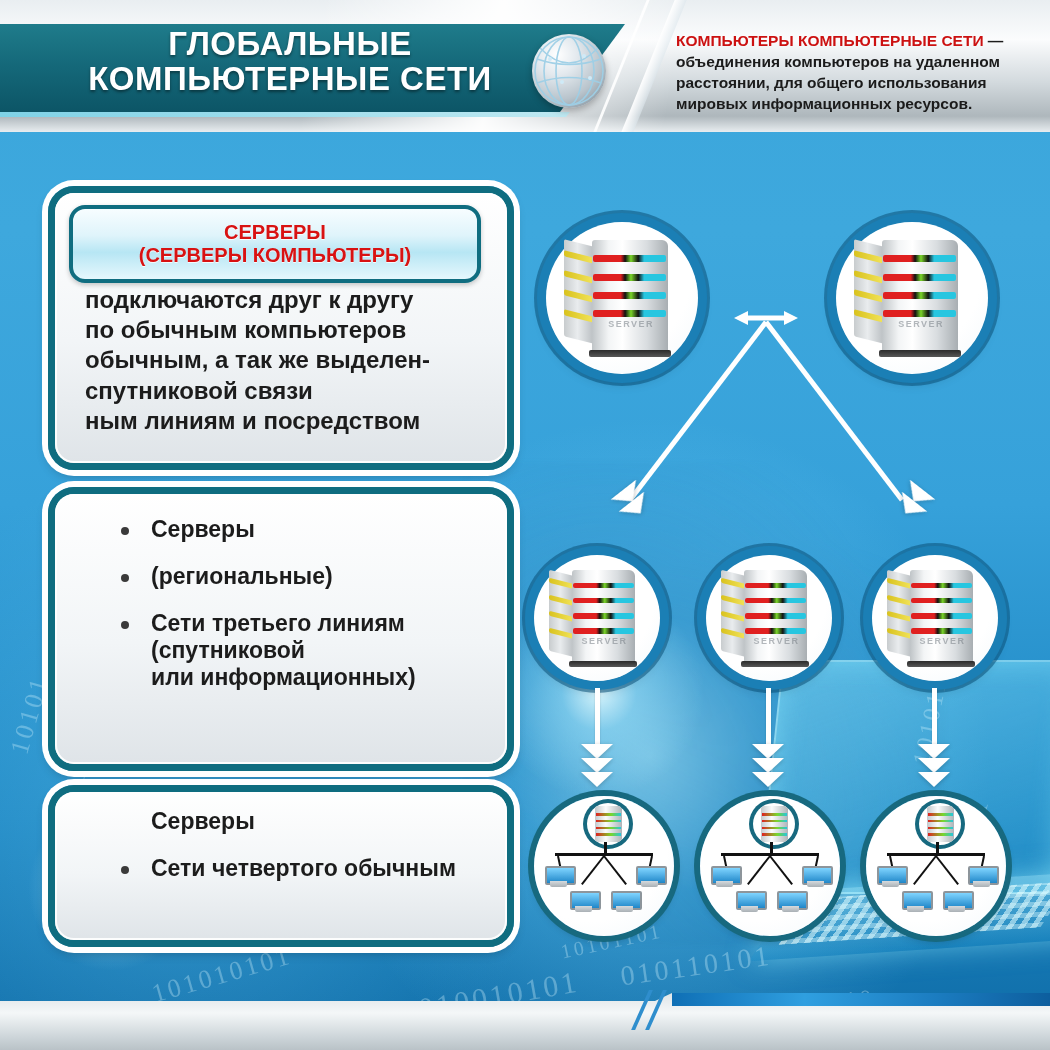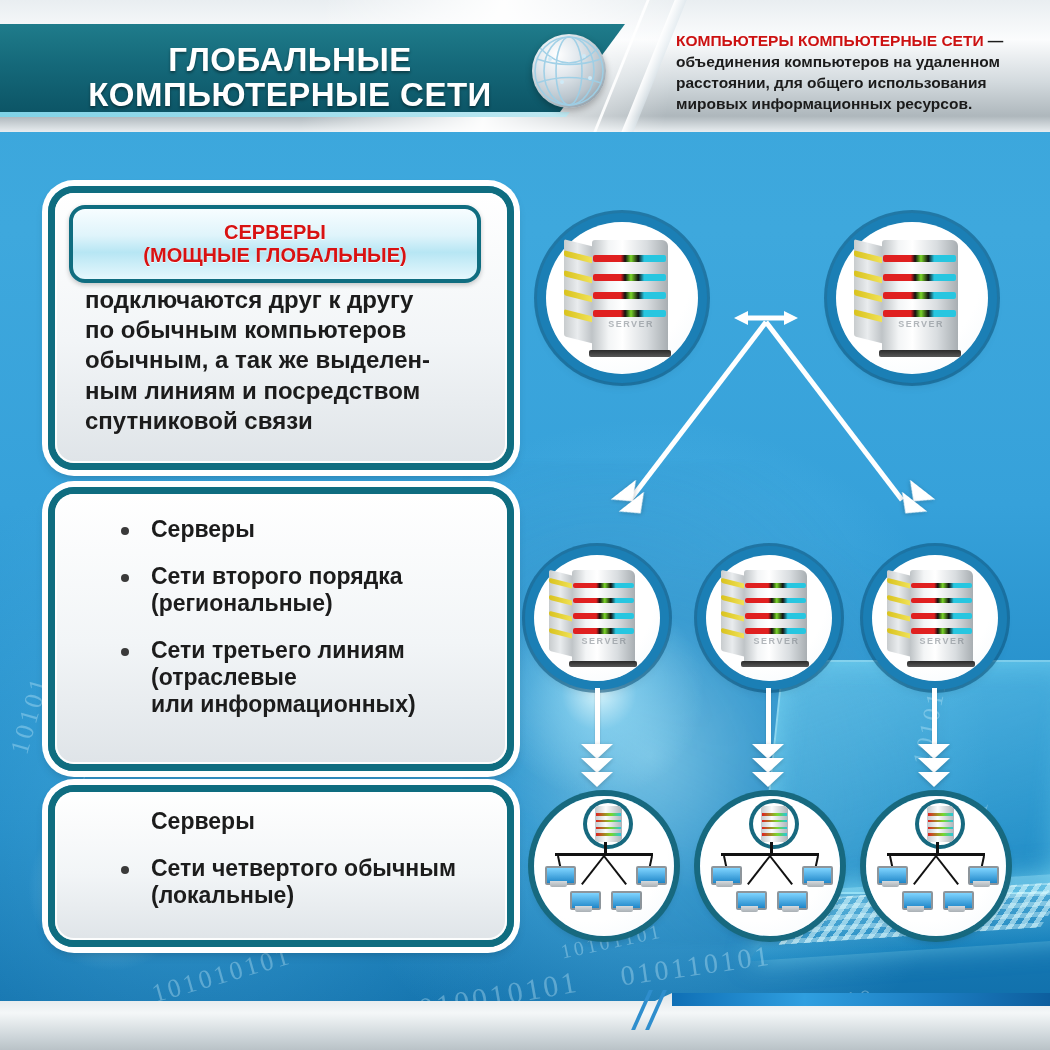--- a/index.html
+++ b/index.html
@@ -58,21 +58,21 @@
     background:linear-gradient(180deg,#e9eef1 0%,#fbfcfd 30%,#d3dade 62%,#aeb7bc 88%,#e8edf0 100%);}
   .hdr-sheen{position:absolute;left:0;top:0;width:1050px;height:132px;
     background:linear-gradient(100deg,rgba(255,255,255,0) 30%,rgba(255,255,255,.95) 47%,rgba(255,255,255,0) 64%);}
   .hdr-band{position:absolute;left:0;top:24px;width:625px;height:88px;
     background:linear-gradient(180deg,#1f7c8b 0%,#15697a 45%,#0c5566 100%);
     clip-path:polygon(0 0,625px 0,560px 100%,0 100%);}
   .hdr-band-edge{position:absolute;left:0;top:112px;width:570px;height:5px;
     background:linear-gradient(90deg,#7fd2e6,#bfe9f2);clip-path:polygon(0 0,570px 0,566px 100%,0 100%);}
   .hdr-title{position:absolute;left:55px;top:26px;width:470px;text-align:center;
     color:#fff;font-weight:bold;font-size:33px;line-height:1.07;letter-spacing:.5px;
-    text-shadow:0 2px 3px rgba(0,0,0,.42);margin-top:16px;}
+    text-shadow:0 2px 3px rgba(0,0,0,.42);}
   .hdr-title span{display:block;white-space:nowrap;}
   .diag{position:absolute;top:0;height:132px;width:3px;background:rgba(255,255,255,.9);
     transform:skewX(-22deg);}
   .d1{left:620px;}
   .d2{left:648px;width:12px;background:linear-gradient(90deg,rgba(255,255,255,.95),rgba(220,230,236,.6));}
 
   .globe{position:absolute;left:532px;top:34px;width:74px;height:74px;border-radius:50%;
     background:radial-gradient(circle at 34% 28%,#ffffff 0%,#e3e9ee 28%,#b9c4cc 62%,#8d9aa4 85%,#73808a 100%);
     box-shadow:0 3px 7px rgba(0,0,0,.28);overflow:hidden;}
   .globe svg{position:absolute;inset:0;}
@@ -225,59 +225,57 @@
     <div class="hdr-def">
       <span class="red">КОМПЬЮТЕРЫ КОМПЬЮТЕРНЫЕ СЕТИ</span><span> — </span><span>объединения компьютеров на удаленном расстоянии, для общего использования мировых информационных ресурсов.</span>
     </div>
   </div>
 
   <div class="card" id="card1">
     <div class="card-inner"></div>
     <div class="title-pill">
       <div class="t">
         <span>СЕРВЕРЫ</span>
-        <span>(МОЩНЫЕ  ГЛОБАЛЬНЫЕ)</span>
+        <span>(СЕРВЕРЫ  КОМПЬЮТЕРЫ)</span>
       </div>
     </div>
     <div class="body-text">
       <p>подключаются друг к другу</p>
       <p>по обычным компьютеров</p>
       <p>обычным, а так же выделен-</p>
+      <p>спутниковой связи</p>
       <p>ным линиям и посредством</p>
-      <p>спутниковой связи</p>
     </div>
   </div>
 
   <div class="card" id="card2">
     <div class="card-inner"></div>
     <ul class="bullets" id="list2">
       <li>
         <span>Серверы</span>
       </li>
       <li>
-        <span>Сети второго порядка</span>
         <span>(региональные)</span>
       </li>
       <li>
         <span>Сети третьего линиям</span>
-        <span>(отраслевые</span>
+        <span>(спутниковой</span>
         <span>или информационных)</span>
       </li>
     </ul>
   </div>
 
   <div class="card" id="card3">
     <div class="card-inner"></div>
     <ul class="bullets" id="list3">
       <li class="nobullet">
         <span>Серверы</span>
       </li>
       <li>
         <span>Сети четвертого обычным</span>
-        <span>(локальные)</span>
       </li>
     </ul>
   </div>
 
   <svg id="connectors" width="1050" height="1050" style="position:absolute;left:0;top:0;pointer-events:none;">
     <g stroke="#ffffff" stroke-width="5" fill="none">
 
       <line x1="742" y1="318" x2="790" y2="318"></line>
 
       <line x1="766" y1="322" x2="630" y2="500"></line>

